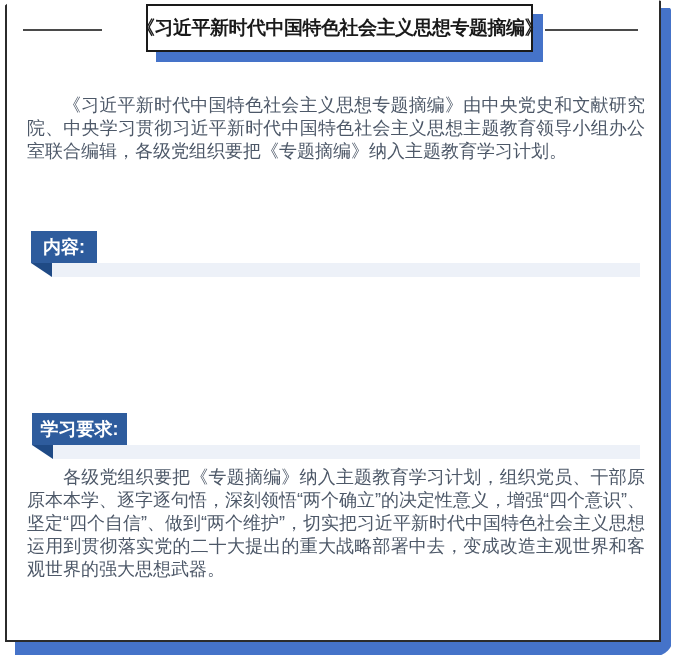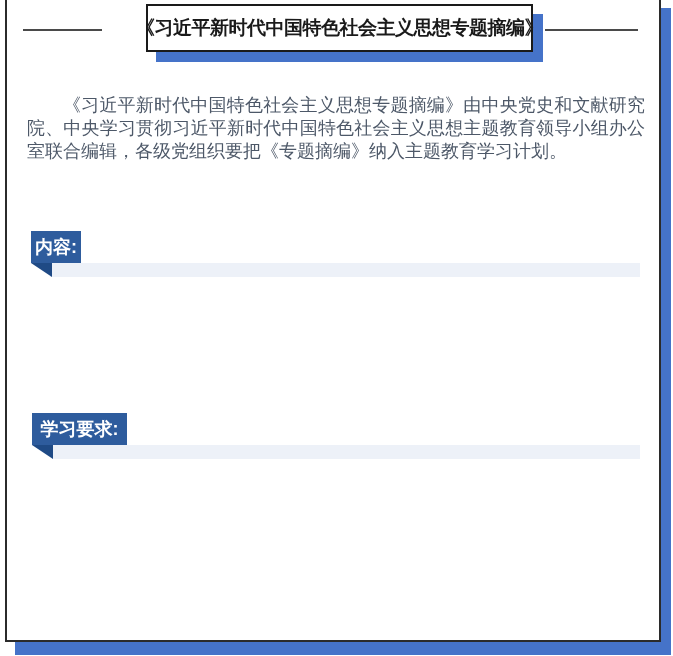--- a/index.html
+++ b/index.html
@@ -3,20 +3,21 @@
 <meta charset="utf-8">
 <style>
   html, body { margin: 0; padding: 0; background: #ffffff; }
   .stage {
     position: relative;
     width: 673px;
     height: 656px;
     overflow: hidden;
     background: #ffffff;
     font-family: "Liberation Sans", "DejaVu Sans", sans-serif;
+    border-radius: 18px;
   }
   
   .page-shadow {
     position: absolute;
     left: 15px; top: 8px;
     width: 656px; height: 647px;
     background: #4573c9;
     z-index: 0;
   }
   
@@ -90,21 +91,21 @@
     background: #2e5c9d;
     color: #ffffff;
     font-weight: bold;
     font-size: 18px;
     display: flex;
     align-items: center;
     justify-content: center;
     z-index: 4;
     white-space: nowrap;
   }
-  .label-box-1 { left: 31px; top: 231px; width: 50px; justify-content: center; }
+  .label-box-1 { left: 31px; top: 231px; width: 66px; justify-content: center; }
   .label-box-2 { left: 32px; top: 413px; width: 95px; }
   .label-bar {
     position: absolute;
     height: 14px;
     background: #edf1f8;
     z-index: 2;
   }
   .label-bar-1 { left: 50px; top: 263px; width: 590px; }
   .label-bar-2 { left: 52px; top: 445px; width: 588px; }
   .label-fold {
@@ -141,14 +142,15 @@
     <span>内容:</span>
   </div>
 
 
   <div class="label-bar label-bar-2"></div>
   <div class="label-fold label-fold-2"></div>
   <div class="label-box label-box-2">
     <span>学习要求:</span>
   </div>
 
+  <p class="para p-requirements">各级党组织要把《专题摘编》纳入主题教育学习计划，组织党员、干部原原本本学、逐字逐句悟，深刻领悟“两个确立”的决定性意义，增强“四个意识”、坚定“四个自信”、做到“两个维护”，切实把习近平新时代中国特色社会主义思想运用到贯彻落实党的二十大提出的重大战略部署中去，变成改造主观世界和客观世界的强大思想武器。</p>
 
 </div>
 
 </body></html>

